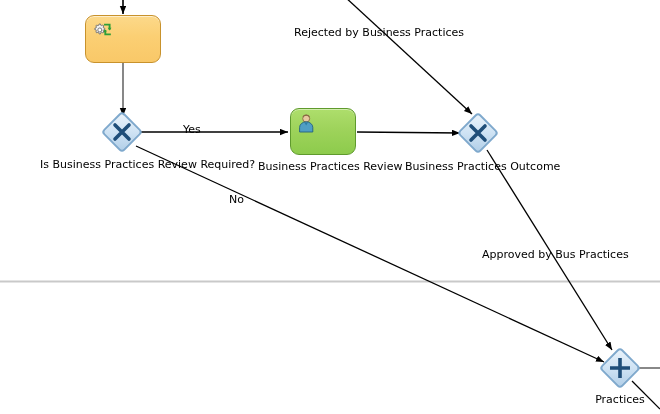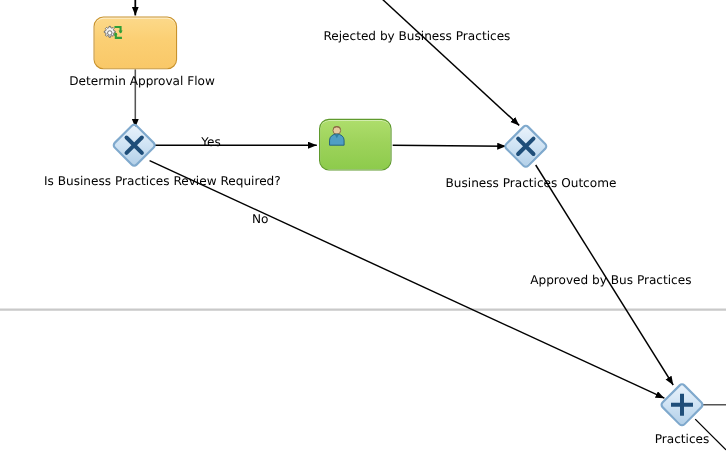--- a/index.html
+++ b/index.html
@@ -126,38 +126,38 @@
                  a3.6,3.6 0 0 1 0.42,-1.0 l-0.72,-1.05 l1.0,-1.0 l1.05,0.72
                  a3.6,3.6 0 0 1 1.0,-0.42 z" fill="#f2f2f2" stroke="#6d6d6d" stroke-width="0.9" stroke-linejoin="round"></path>
         <circle cx="8.8" cy="9.95" r="2.0" fill="#ffffff" stroke="#6d6d6d" stroke-width="0.9"></circle>
         <path d="M14.0,4.6 l4.6,0 l0,4.3" fill="none" stroke="#2f9e38" stroke-width="1.9" stroke-linecap="square"></path>
         <path d="M18.6,10.4 l-1.9,-2.6 l3.8,0 z" fill="#2f9e38"></path>
         <path d="M18.9,14.4 l-4.6,0 l0,-3.5" fill="none" stroke="#2f9e38" stroke-width="1.9" stroke-linecap="square"></path>
         <path d="M13.5,9.3 l2.4,2.0 l-3.3,1.1 z" fill="#2f9e38"></path>
       </g>
     </svg>
   </div>
-  <div class="node-label" style="left:63px; top:67px; width:120px;">Determin Approval Flow</div>
 
   <div class="gw-wrap" style="left:101px; top:111px;">
     <div class="gateway"></div>
     <svg class="gateway-sym" viewBox="0 0 42 42" xmlns="http://www.w3.org/2000/svg">
       <path d="M14,14 L28,28 M28,14 L14,28" stroke="#1f4e79" stroke-width="3.6" stroke-linecap="round" fill="none"></path>
     </svg>
   </div>
   <div class="node-label" style="left:25px; top:158px; width:195px;margin-left:15px;">Is Business Practices Review Required?</div>
 
   <div class="task task-user" style="left:290px; top:108px; width:66px; height:47px;">
     <svg class="task-icon" viewBox="0 0 22 20" xmlns="http://www.w3.org/2000/svg">
       <circle cx="10.2" cy="5.6" r="3.5" fill="#e8c9a0" stroke="#8a6a44" stroke-width="0.9"></circle>
       <path d="M6.6,3.6 a3.8,3.0 0 0 1 7.2,0 l-0.5,0.6 a3.2,2.0 0 0 0 -6.2,0 z" fill="#8a6a44"></path>
       <path d="M3.6,19 l0,-4.6 a6.6,5.6 0 0 1 13.2,0 l0,4.6 z" fill="#4f9ec4" stroke="#24617f" stroke-width="0.9" stroke-linejoin="round"></path>
       <path d="M8.5,9.4 l3.4,0 l-1.7,3.2 z" fill="#2f7ea3"></path>
     </svg>
   </div>
+  <div class="node-label" style="left:258px; top:160px; width:130px;">Business Practices Review</div>
 
   <div class="gw-wrap" style="left:457px; top:112px;">
     <div class="gateway"></div>
     <svg class="gateway-sym" viewBox="0 0 42 42" xmlns="http://www.w3.org/2000/svg">
       <path d="M14,14 L28,28 M28,14 L14,28" stroke="#1f4e79" stroke-width="3.6" stroke-linecap="round" fill="none"></path>
     </svg>
   </div>
   <div class="node-label" style="left:405px; top:160px; width:148px;text-align:center;">Business Practices Outcome</div>
 
   <div class="gw-wrap" style="left:599px; top:347px;">

